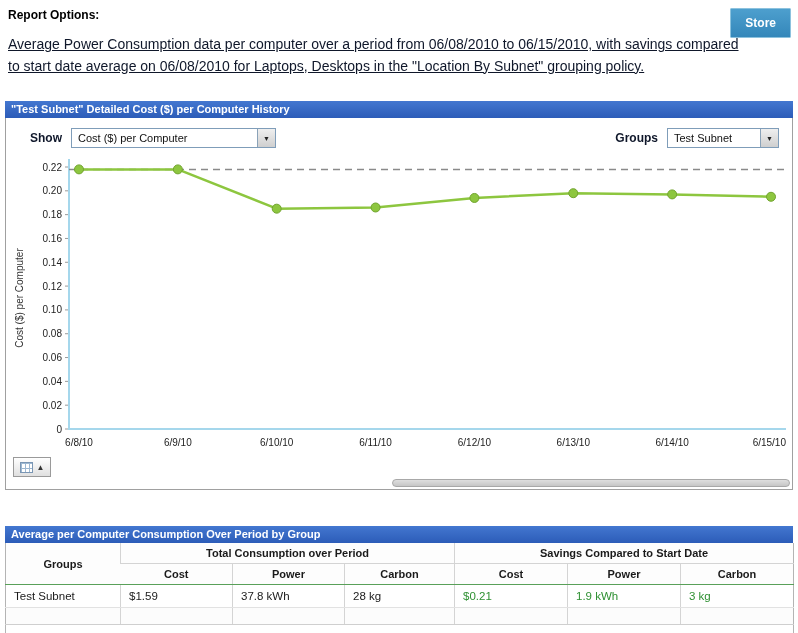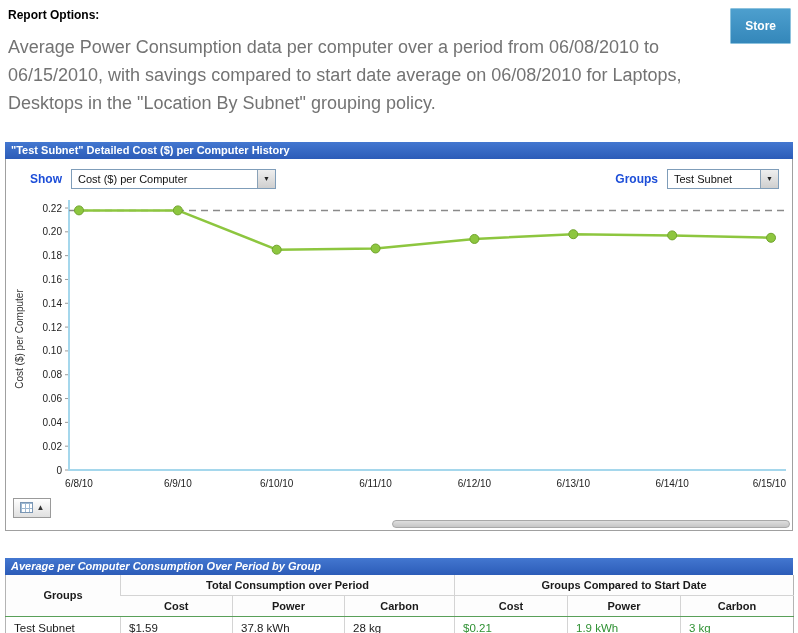--- a/index.html
+++ b/index.html
@@ -11,45 +11,45 @@
   .page { padding:8px 5px 0 5px; }
 
   
   .top { position:relative; padding-left:3px; }
   .page-title { margin:0; font-size:12px; font-weight:bold; color:#000; }
   .top-buttons { position:absolute; top:0; right:2px; display:flex; gap:7px; }
   .btn {
     font-family:"Liberation Sans", sans-serif;
     font-size:12px; font-weight:bold; color:#fff;
     background:linear-gradient(180deg,#4d9fce,#3487ba);
-    border:1px solid #8cc2de; padding:3px 14px; height:36px;
+    border:1px solid #8cc2de; padding:3px 14px; height:30px;
     cursor:pointer; border-radius:1px;
   }
   .desc {
     margin:12px 0 0 0; max-width:742px;
-    font-size:18px; line-height:1.55; color:#737373;
+    font-size:14px; line-height:1.55; color:#0f172a;text-decoration:underline;
   }
 
   
   .bar {
     height:17px; line-height:17px; padding-left:6px;
     background:linear-gradient(180deg,#4377d0,#2c5cb8);
     color:#fff; font-size:11px; font-weight:bold;
     white-space:nowrap; overflow:hidden;
   }
   .chart-bar { margin-top:24px; }
-  .table-bar { margin-top:27px;font-style:italic; }
+  .table-bar { margin-top:36px; }
 
   
   .panel {
     position:relative; border:1px solid #a0a0a0; border-top:none;
     height:372px; background:#fff; overflow:hidden;
   }
   .controls { display:flex; align-items:center; height:22px; margin-top:9px; padding:0 13px 0 24px; }
-  .lbl { font-size:12px; font-weight:bold; color:#1d4ed8; margin-right:9px; }
+  .lbl { font-size:12px; font-weight:bold; color:#0f172a; margin-right:9px; }
   .spacer { flex:1; }
   .combo {
     display:flex; align-items:center; height:20px;
     border:1px solid #7f9db9; background:#fff; cursor:pointer;
   }
   .combo-show { width:205px; }
   .combo-groups { width:112px; }
   .combo-text { flex:1; padding:0 6px; font-size:11px; color:#111; white-space:nowrap; overflow:hidden; }
   .combo-arrow {
     width:18px; align-self:stretch; display:flex; align-items:center; justify-content:center;
@@ -194,21 +194,21 @@
         <col style="width:112px">
         <col style="width:110px">
       <col style="width:113px">
         <col style="width:113px">
         <col style="width:113px">
     </colgroup>
     <thead>
       <tr>
         <th class="groups-th" rowspan="2">Groups</th>
         <th class="grp-th" colspan="3">Total Consumption over Period</th>
-        <th class="grp-th" colspan="3">Groups Compared to Start Date</th>
+        <th class="grp-th" colspan="3">Savings Compared to Start Date</th>
       </tr>
       <tr class="subhead">
         <th>Cost</th>
         <th>Power</th>
         <th>Carbon</th>
         <th>Cost</th>
         <th>Power</th>
         <th>Carbon</th>
       </tr>
     </thead>

